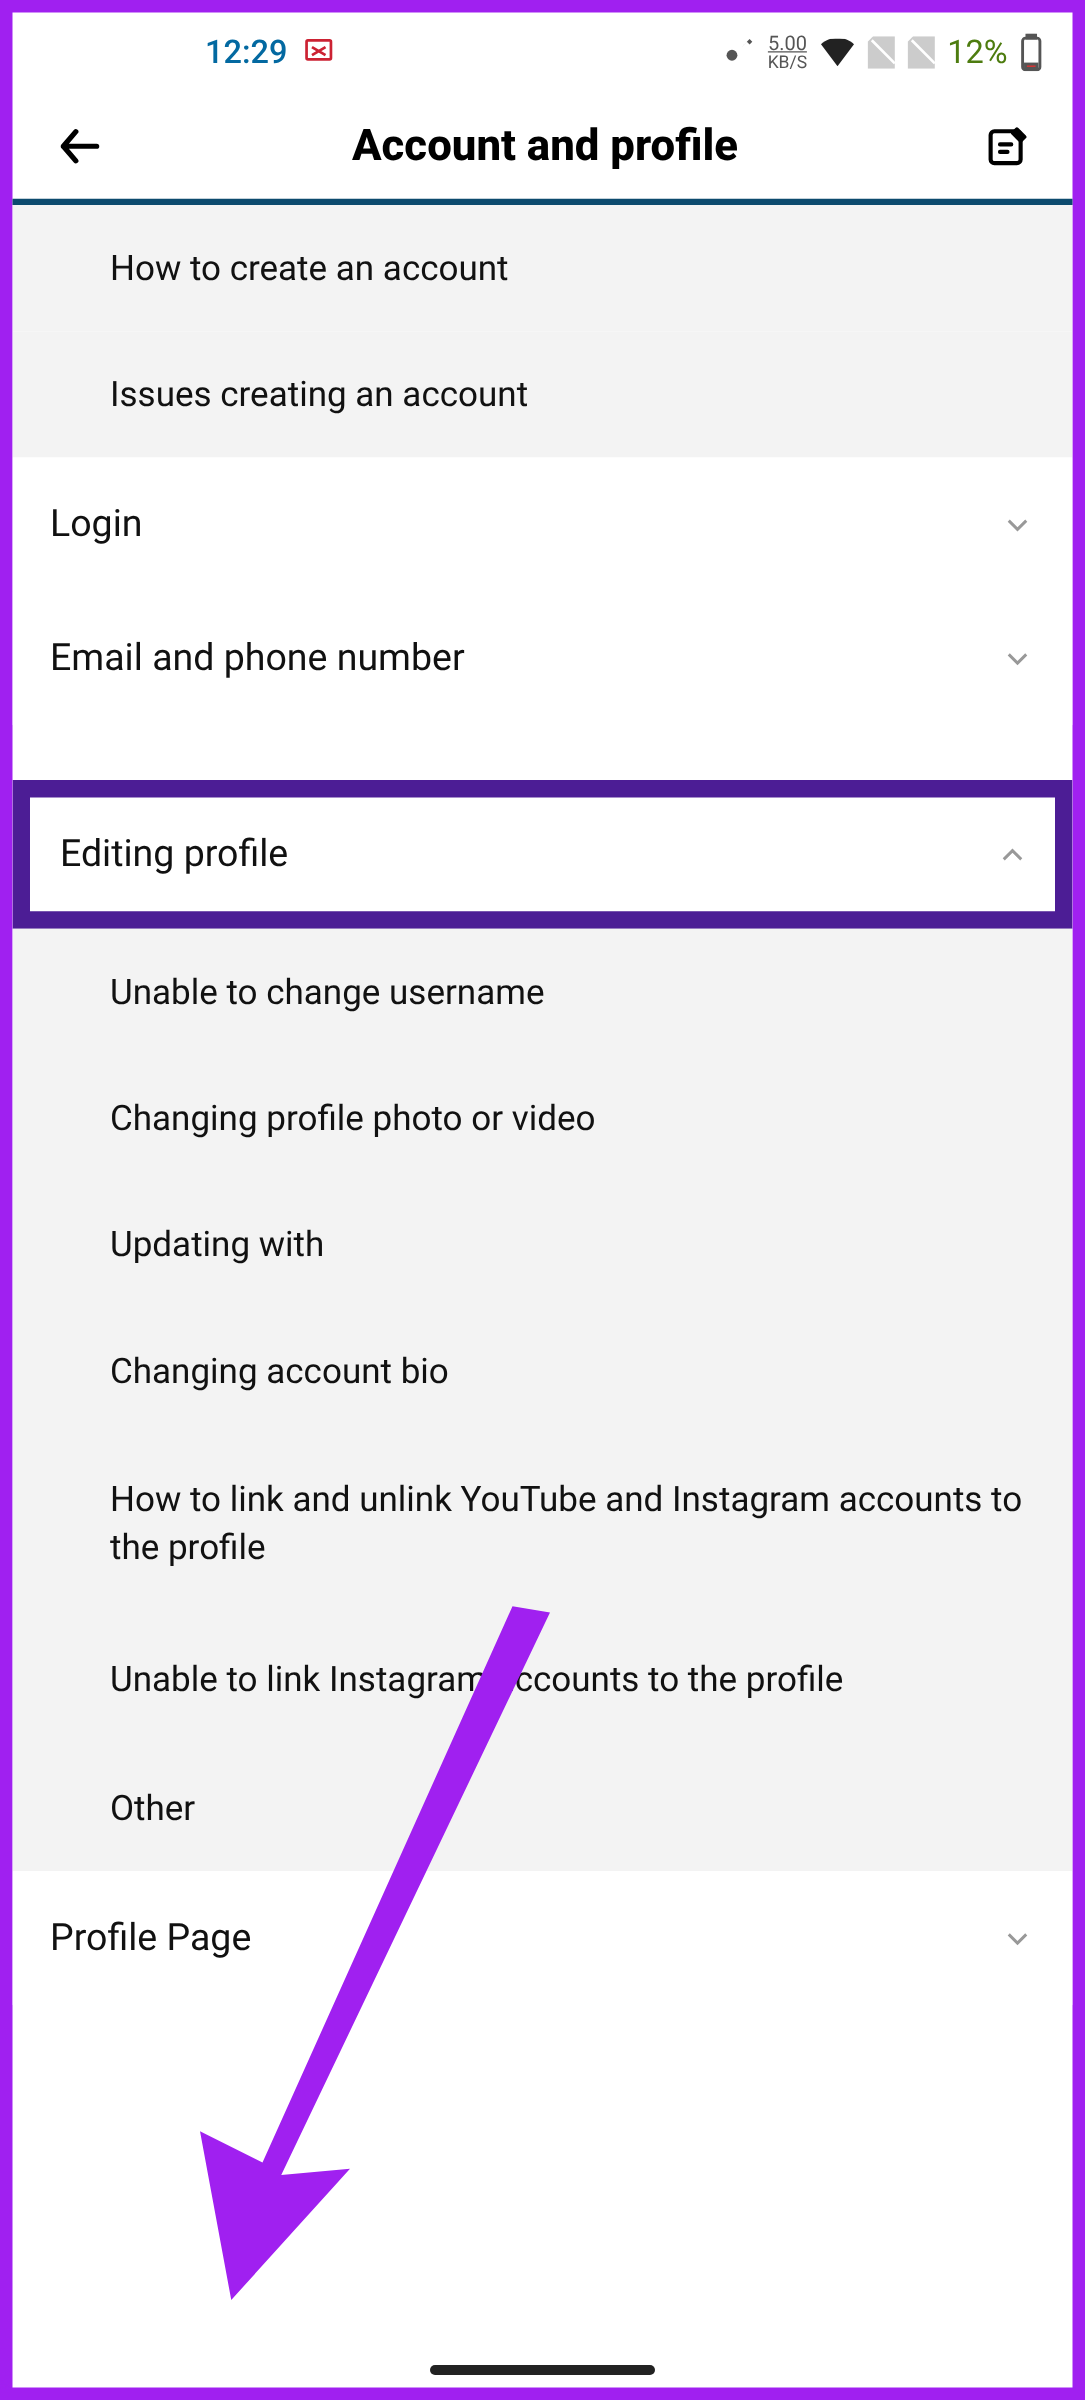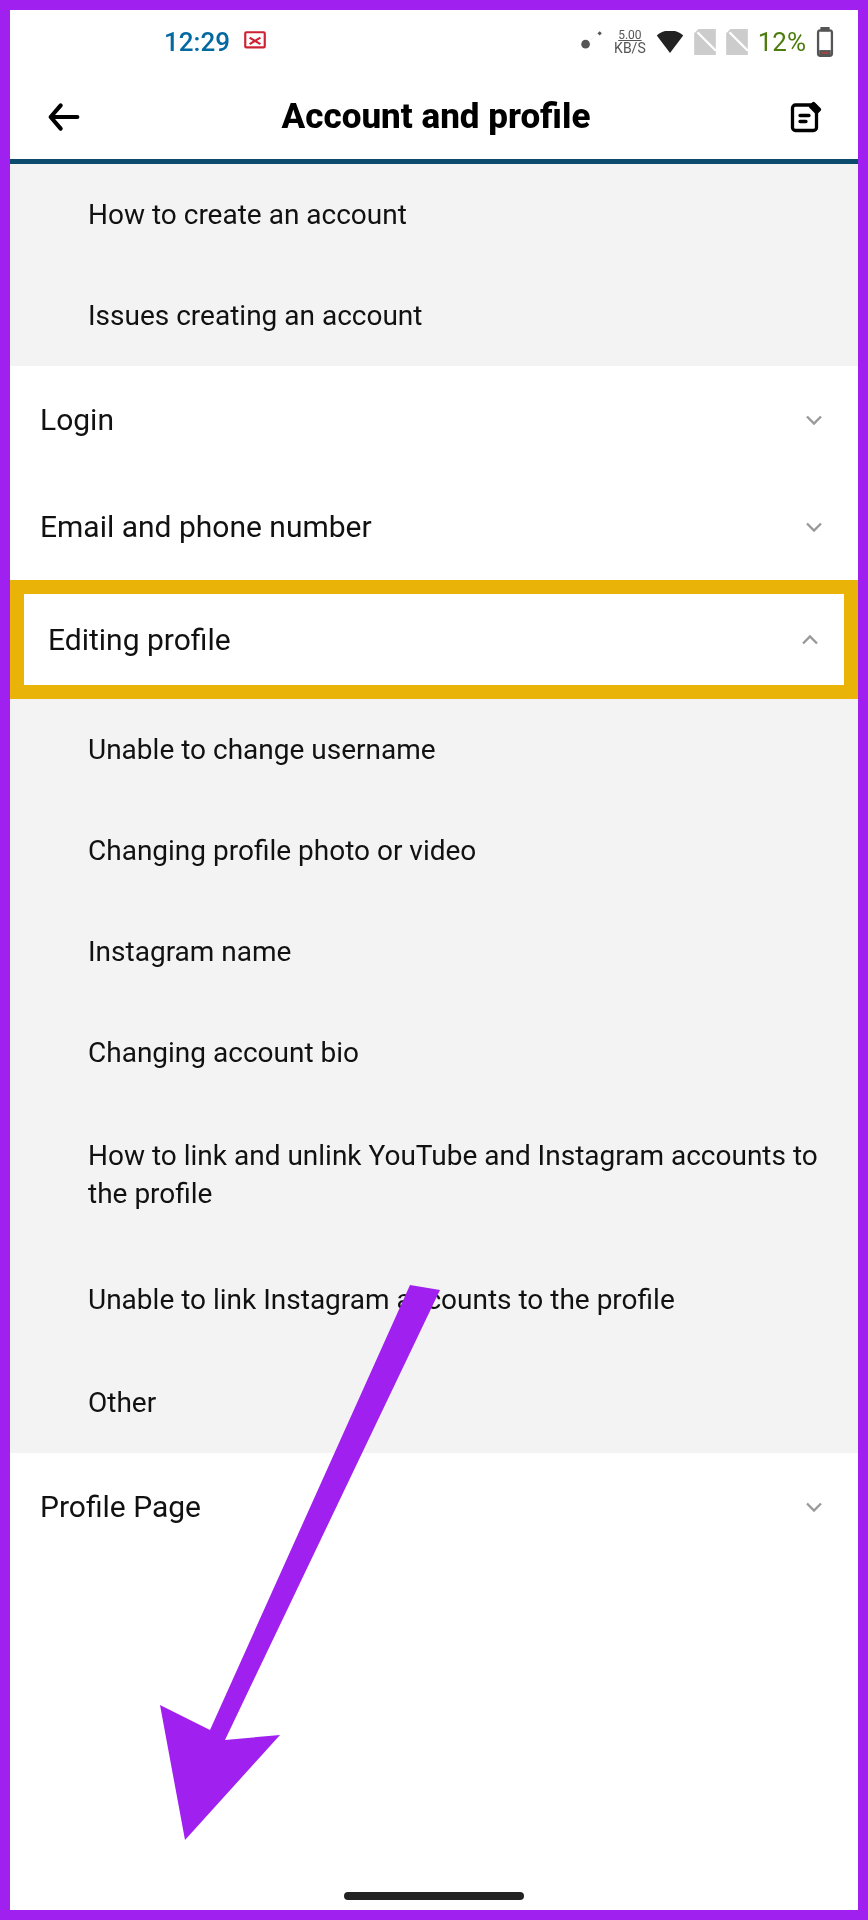--- a/index.html
+++ b/index.html
@@ -4,30 +4,30 @@
 <style>
 * { margin: 0; padding: 0; box-sizing: border-box; font-family: -apple-system, BlinkMacSystemFont, "Segoe UI", Roboto, sans-serif; }
 html, body { width: 868px; height: 1920px; background: #a020f0; overflow: hidden; }
 .frame { position: absolute; top: 10px; left: 10px; right: 10px; bottom: 10px; background: #fff; display: flex; flex-direction: column; }
 .status-bar { height: 64px; display: flex; align-items: center; padding: 0 24px; font-size: 24px; color: #666; }
 .status-left { flex: 0 0 auto; display: flex; align-items: center; gap: 12px; margin-left: 130px; }
 .status-right { margin-left: auto; display: flex; align-items: center; gap: 10px; }
 .status-time { font-size: 26px; color: #0369a1; font-weight: 500; }
 .snip-icon { width: 26px; height: 26px; }
 .kbs { font-size: 14px; color: #555; text-align: center; line-height: 1; }
-.kbs .n { font-size: 12px; display: block; text-decoration: underline; }
+.kbs .n { font-size: 16px; display: block; text-decoration: underline; }
 .app-bar { height: 90px; display: flex; align-items: center; padding: 0 32px; border-bottom: 5px solid #0c4a6e; }
 .back-btn { width: 44px; height: 44px; display: flex; align-items: center; justify-content: center; }
 .app-title { flex: 1; text-align: center; font-size: 35px; font-weight: 800; }
 .edit-icon { width: 40px; height: 40px; display: flex; align-items: center; justify-content: center; }
 .content { flex: 1; overflow: hidden; display: flex; flex-direction: column; }
 .sub-item { background: #f3f3f3; padding: 34px 30px 34px 78px; font-size: 28px; color: #111; }
 .section-header { background: #fff; padding: 36px 30px; display: flex; align-items: center; justify-content: space-between; font-size: 30px; color: #111; }
 .section-header .chev { color: #999; }
-.highlighted-wrap { background: #eab308; padding: 14px; }
+.highlighted-wrap { background: #4c1d95; padding: 14px; margin-top: 44px; }
 .highlighted-wrap .section-header { background: #fff; padding: 28px 20px 28px 24px; }
 .sub-block { background: #f3f3f3; }
 .sub-block .sub-item { background: transparent; }
 .two-line { line-height: 1.35; }
 .profile-page-row { background: #fff; padding: 36px 30px; display: flex; align-items: center; justify-content: space-between; font-size: 30px; color: #111; }
 .home-indicator { position: absolute; bottom: 10px; left: 50%; transform: translateX(-50%); width: 180px; height: 8px; background: #222; border-radius: 4px; }
 .arrow-annotation { position: absolute; pointer-events: none; }
 svg { display: block; }
 </style>
 </head>
@@ -131,21 +131,21 @@
           <svg width="28" height="28" viewBox="0 0 24 24" fill="none" stroke="#999" stroke-width="2">
               <path d="M6 15 L12 9 L18 15"></path>
             </svg>
         </span>
       </div>
     </div>
 
     <div class="sub-block">
       <div class="sub-item">Unable to change username</div>
       <div class="sub-item">Changing profile photo or video</div>
-      <div class="sub-item">Instagram name</div>
+      <div class="sub-item">Updating with</div>
       <div class="sub-item">Changing account bio</div>
       <div class="sub-item two-line">How to link and unlink YouTube and Instagram accounts to the profile</div>
       <div class="sub-item two-line">Unable to link Instagram accounts to the profile</div>
       <div class="sub-item">Other</div>
     </div>
 
     <div class="profile-page-row">
       <span>Profile Page</span>
       <span class="chev">
         <svg width="28" height="28" viewBox="0 0 24 24" fill="none" stroke="#999" stroke-width="2">

